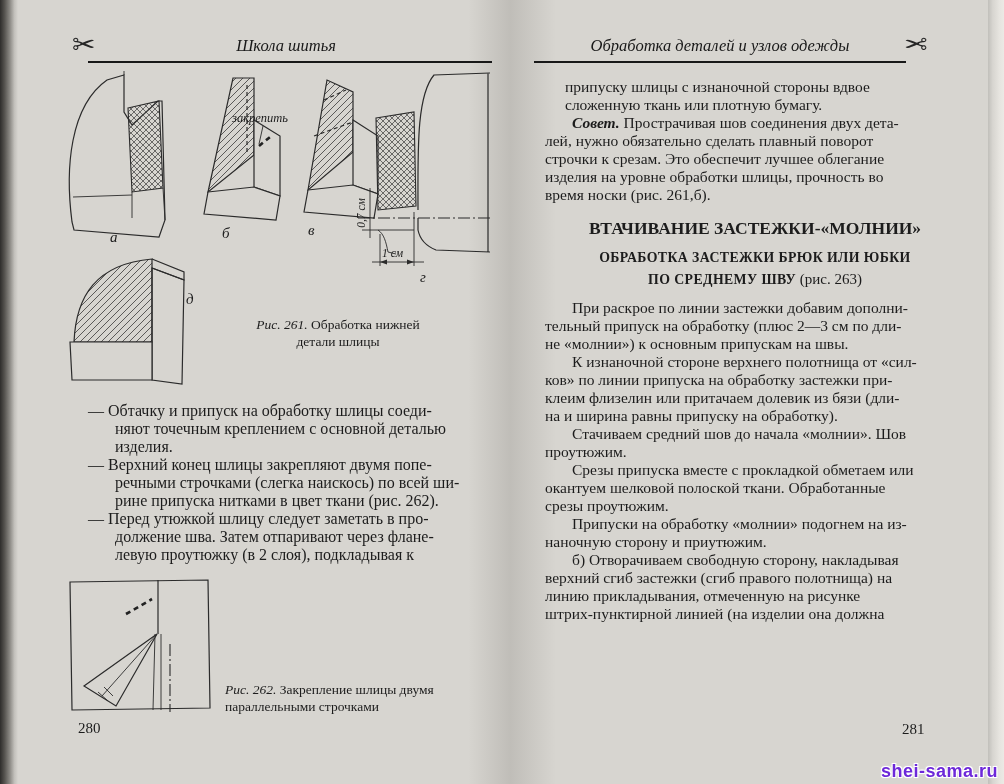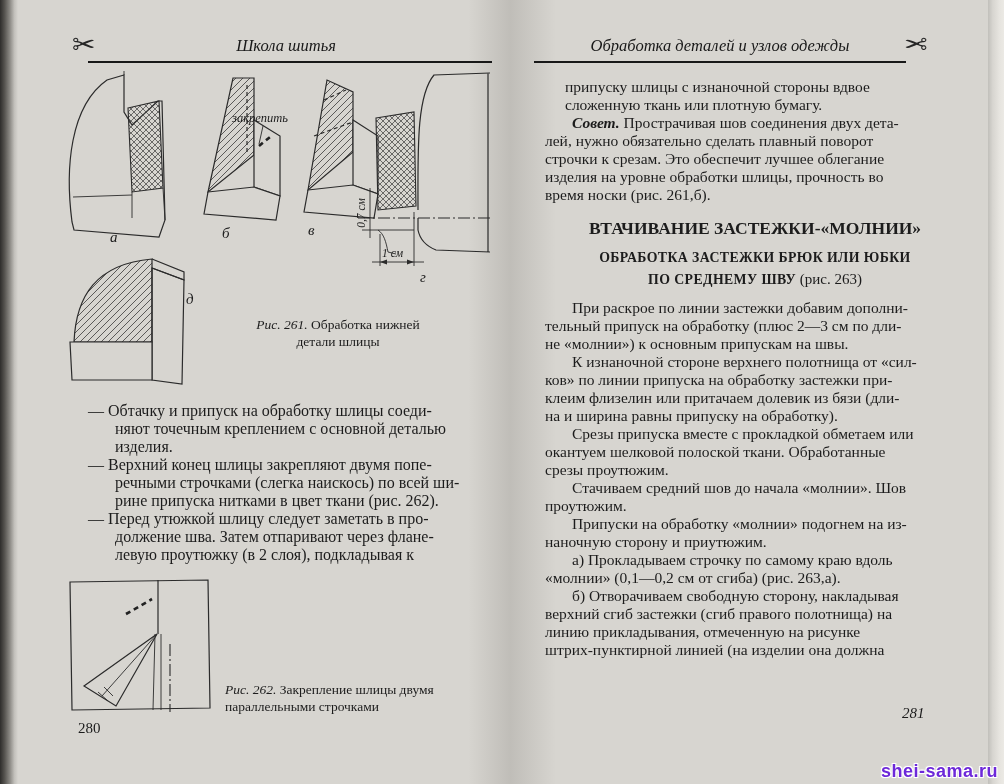--- a/index.html
+++ b/index.html
@@ -43,21 +43,21 @@
   .flush{white-space:pre-line;}
   .para{white-space:pre-line;text-indent:27px;margin:0;}
   .sovet-lead{font-weight:bold;font-style:italic;}
   .sec-title{margin:13px 0 0 0;text-align:center;font-weight:bold;font-size:17.5px;line-height:22px;}
   .sec-sub1{margin-top:9px;text-align:center;font-weight:bold;font-size:13.8px;letter-spacing:.4px;line-height:19px;}
   .sec-sub2{text-align:center;line-height:24px;margin-bottom:7px;}
   .sec-sub2 .caps{font-weight:bold;font-size:13.8px;letter-spacing:.4px;}
   .sec-sub2 .note{font-size:15px;}
   .pageno{position:absolute;font-size:15px;}
   .pn-l{left:78px;top:720px;}
-  .pn-r{left:902px;top:705px;font-style:italic;}
+  .pn-r{left:902px;top:721px;}
   .watermark{position:absolute;right:6px;bottom:2px;
     font-family:"Liberation Sans",sans-serif;font-weight:bold;font-size:18px;letter-spacing:.5px;
     color:#6d28d9;text-shadow:-1px -1px 0 #fff,1px -1px 0 #fff,-1px 1px 0 #fff,1px 1px 0 #fff,0 0 3px #fff;}
 </style>
 </head>
 <body>
 
 <div class="book">
   <div class="edge-left"></div>
   <div class="gutter"></div>
@@ -176,29 +176,27 @@
       <div class="sec-sub1">ОБРАБОТКА ЗАСТЕЖКИ БРЮК ИЛИ ЮБКИ</div>
       <div class="sec-sub2"><span class="caps">ПО СРЕДНЕМУ ШВУ</span><span class="note"> (рис. 263)</span></div>
 
       <div class="para">При раскрое по линии застежки добавим дополни-
 тельный припуск на обработку (плюс 2—3 см по дли-
 не «молнии») к основным припускам на швы.</div>
       <div class="para">К изнаночной стороне верхнего полотнища от «сил-
 ков» по линии припуска на обработку застежки при-
 клеим флизелин или притачаем долевик из бязи (дли-
 на и ширина равны припуску на обработку).</div>
+      <div class="para">Стачиваем средний шов до начала «молнии». Шов
+проутюжим.</div>
       <div class="para">Срезы припуска вместе с прокладкой обметаем или
 окантуем шелковой полоской ткани. Обработанные
 срезы проутюжим.</div>
-      <div class="para">Стачиваем средний шов до начала «молнии». Шов
-проутюжим.</div>
       <div class="para">Припуски на обработку «молнии» подогнем на из-
 наночную сторону и приутюжим.</div>
-      <div class="para">а) Прокладываем строчку по самому краю вдоль
-«молнии» (0,1—0,2 см от сгиба) (рис. 263,а).</div>
       <div class="para">б) Отворачиваем свободную сторону, накладывая
 верхний сгиб застежки (сгиб правого полотнища) на
 линию прикладывания, отмеченную на рисунке
 штрих-пунктирной линией (на изделии она должна</div>
     </div>
 
     <div class="pageno pn-r">281</div>
   </div>
 
   <div class="watermark">shei-sama.ru</div>

